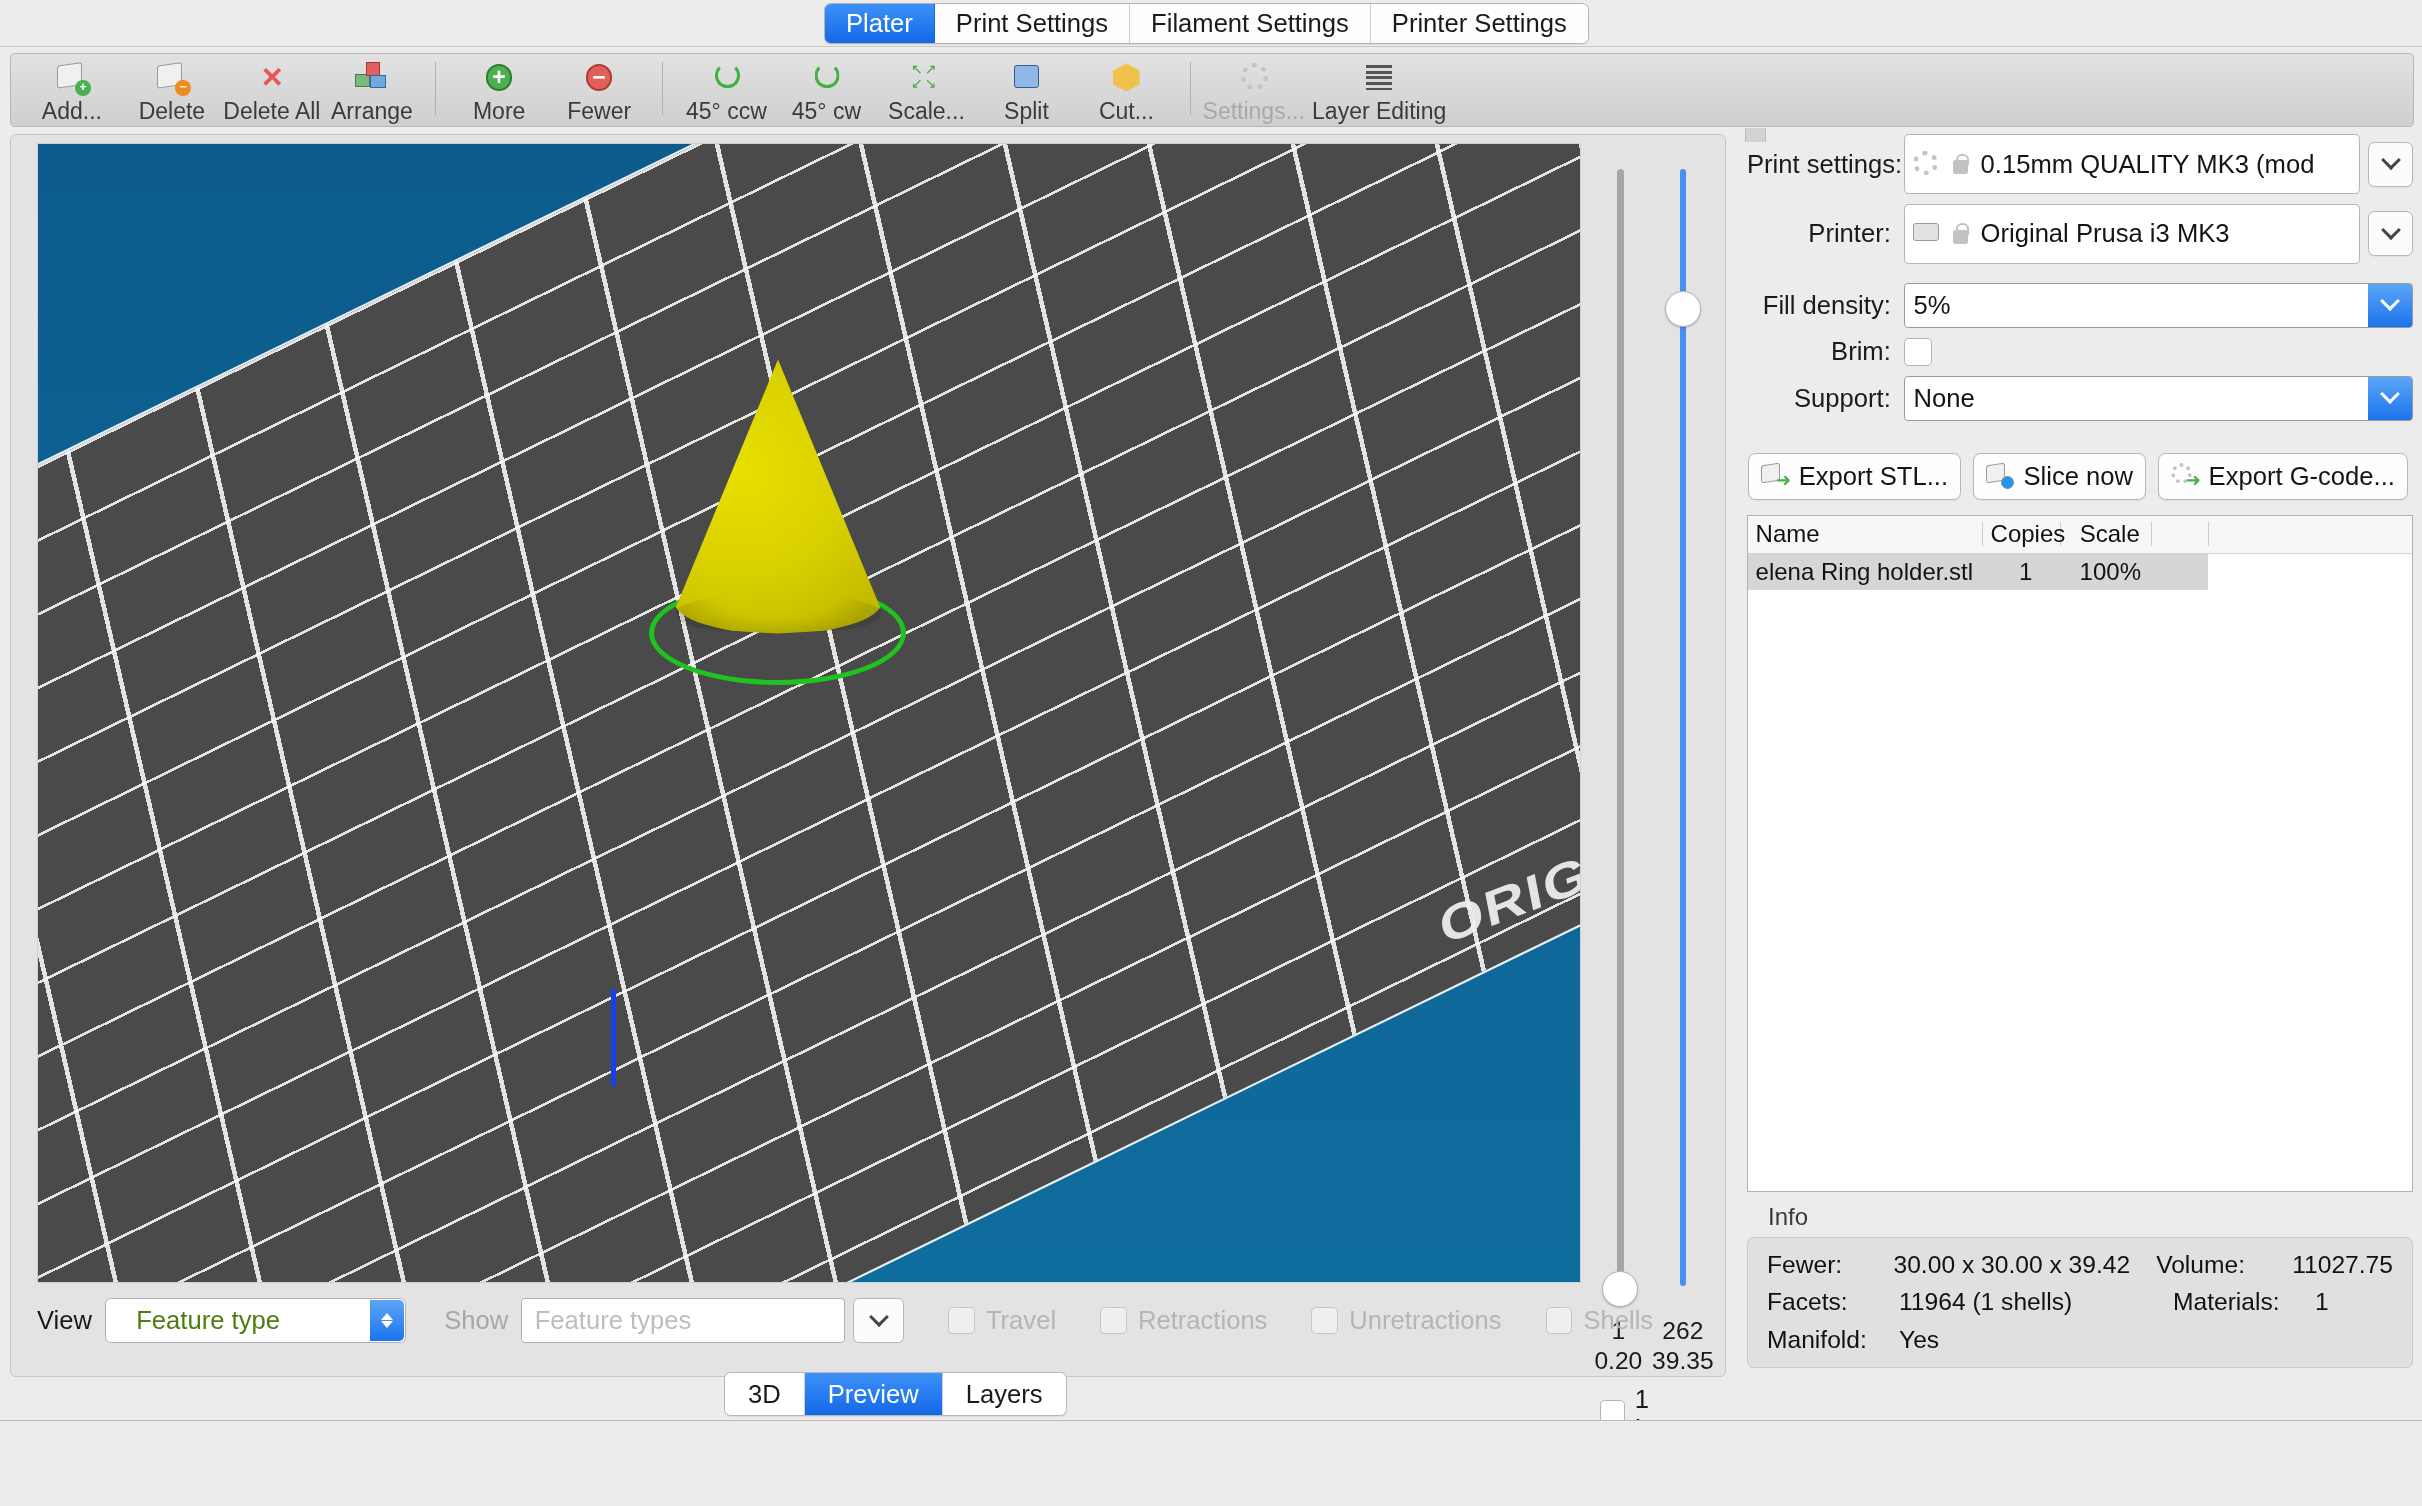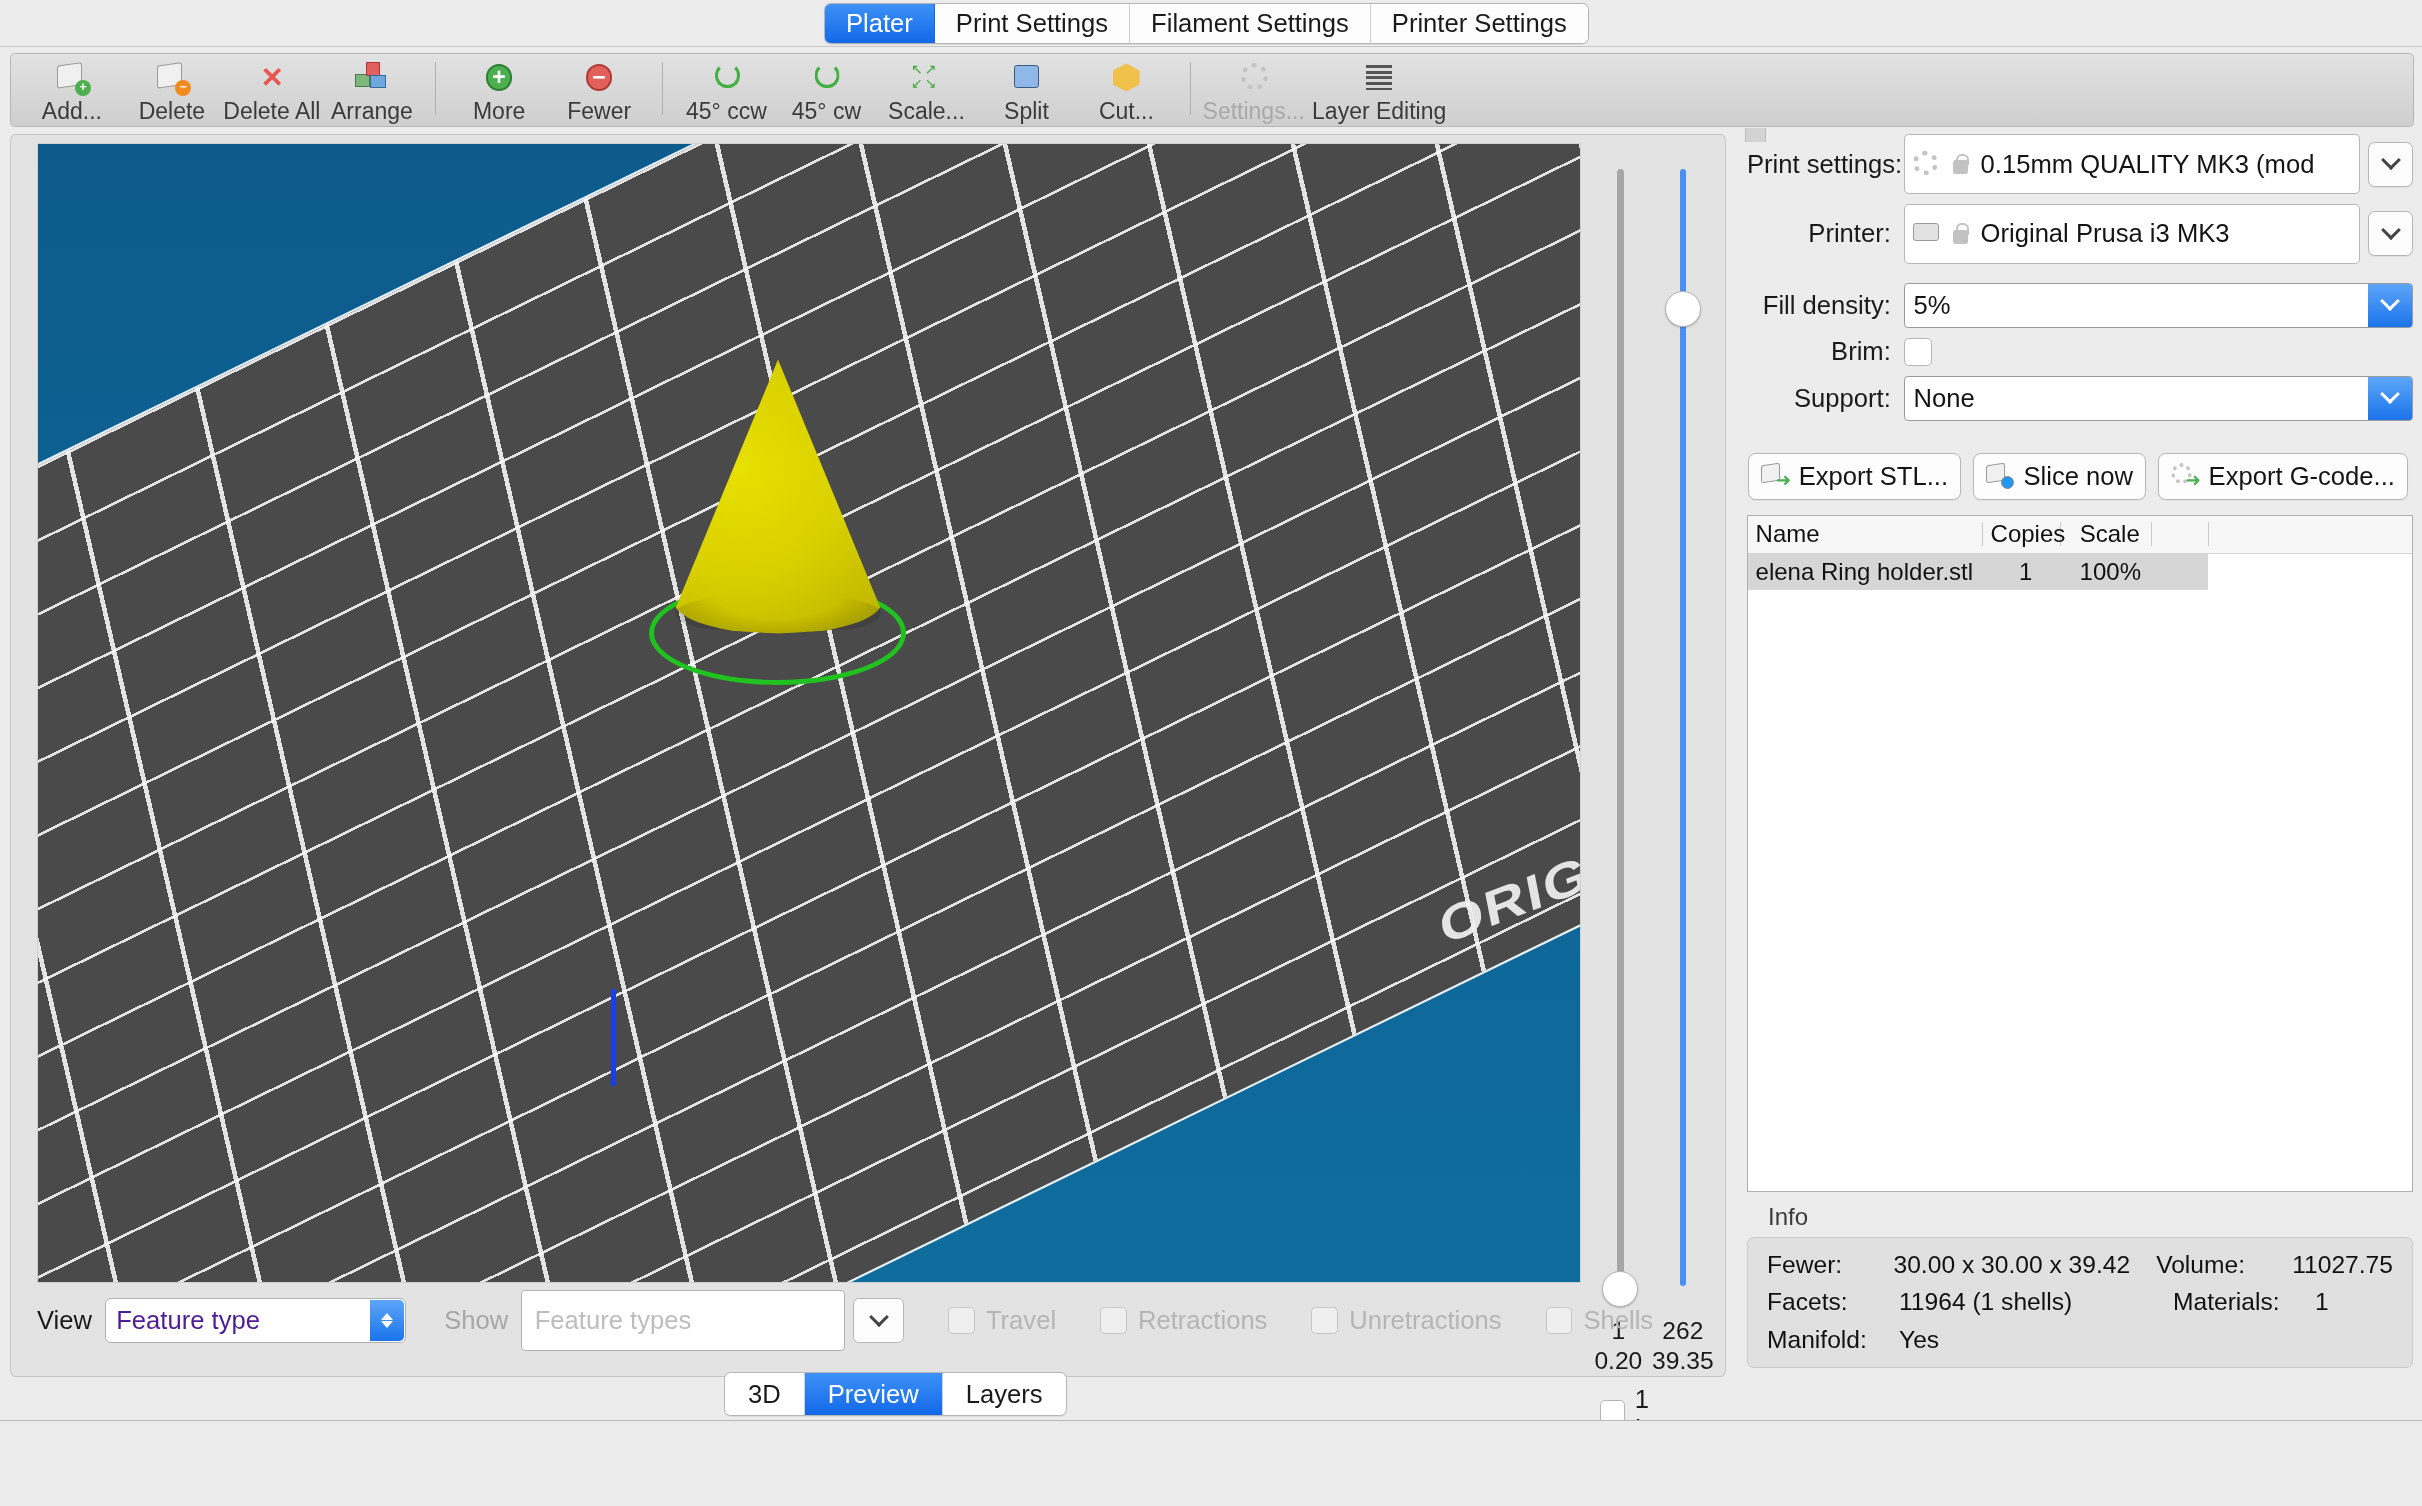--- a/index.html
+++ b/index.html
@@ -147,35 +147,35 @@
   
   .botbar {
     position: absolute; left: 26.5px; top: 1156px; width: 1675px; height: 59px;
     display: flex; align-items: center;
   }
   .lbl-view { font-size: 25.6px; color: #1a1a1a; margin-right: 13.2px; }
   .lbl-show { font-size: 25.6px; color: #a7a7a7; margin: 0 13.2px 0 38px; }
   .selbox {
     position: relative; width: 301px; height: 45px;
     background: #ffffff; border: 0.9px solid #b0b0b0; border-radius: 5.7px;
-    display: flex; align-items: center; padding-left: 10px;
-    font-size: 25.6px; color: #4c1d95;
+    display: flex; align-items: center; padding-left: 30px;
+    font-size: 25.6px; color: #4d7c0f;
   }
   .selbox .stepper {
     position: absolute; right: 0.9px; top: 0.9px; bottom: 0.9px; width: 34px;
     background: linear-gradient(to bottom, #5ca6f8, #1c74ec);
     border-radius: 0 4.7px 4.7px 0;
     display: flex; flex-direction: column; align-items: center; justify-content: center;
     gap: 1.9px;
   }
   .chev { width: 0; height: 0; border-left: 6.6px solid transparent; border-right: 6.6px solid transparent; }
   .chev.up { border-bottom: 7.6px solid #fff; }
   .chev.dn { border-top: 7.6px solid #fff; }
   .showbox {
-    width: 324px; height: 61px;
+    width: 324px; height: 45px;
     background: #ffffff; border: 0.9px solid #b0b0b0; border-radius: 3.8px;
     display: flex; align-items: center; padding-left: 12.3px;
     font-size: 25.6px; color: #bdbdbd;
   }
   .showdrop {
     width: 51px; height: 45px; margin-left: 7.6px;
     background: #fcfcfc; border: 0.9px solid #b6b6b6; border-radius: 5.7px;
     display: flex; align-items: center; justify-content: center;
   }
   .cbx {

